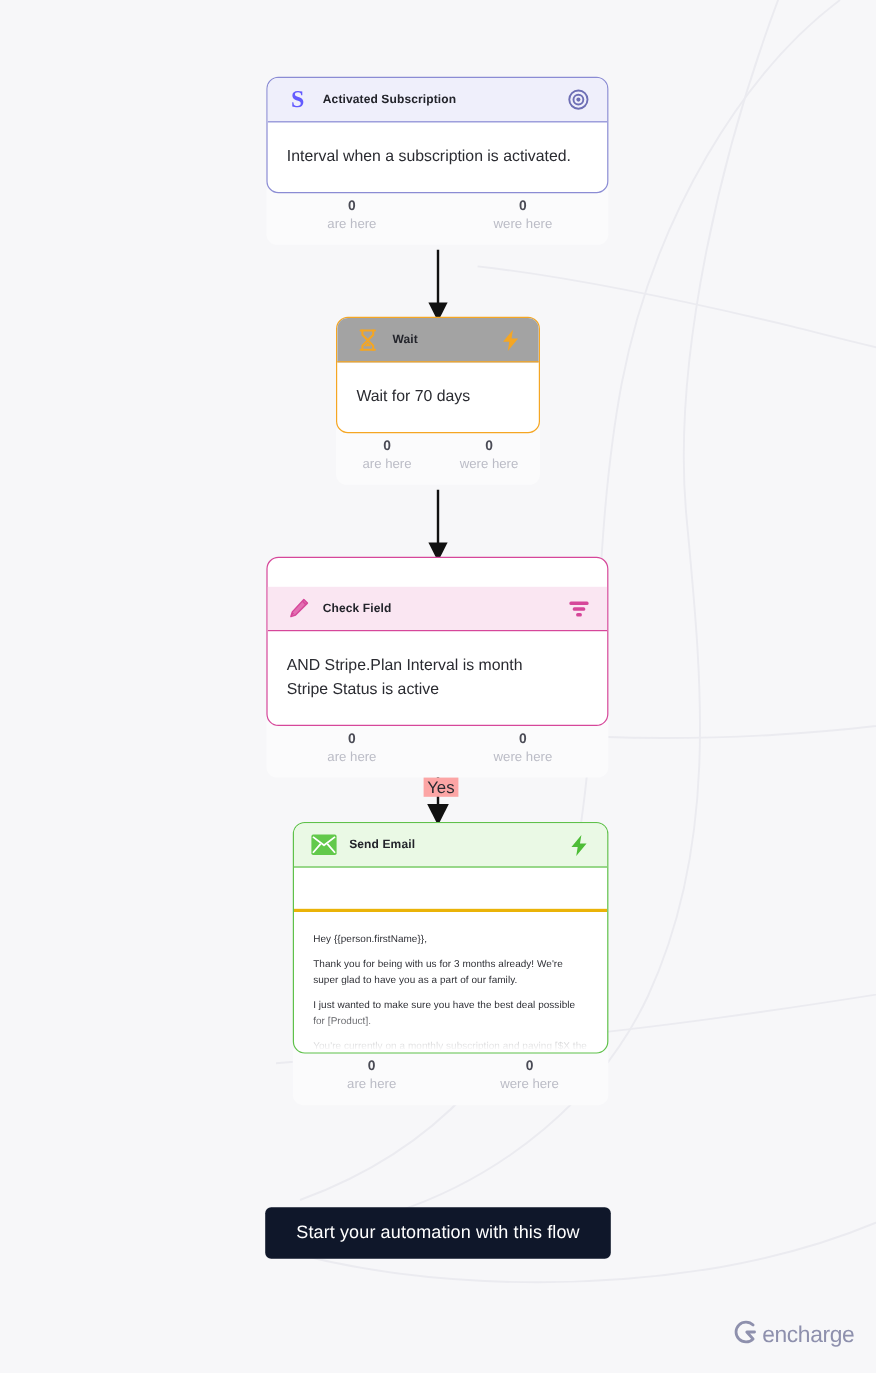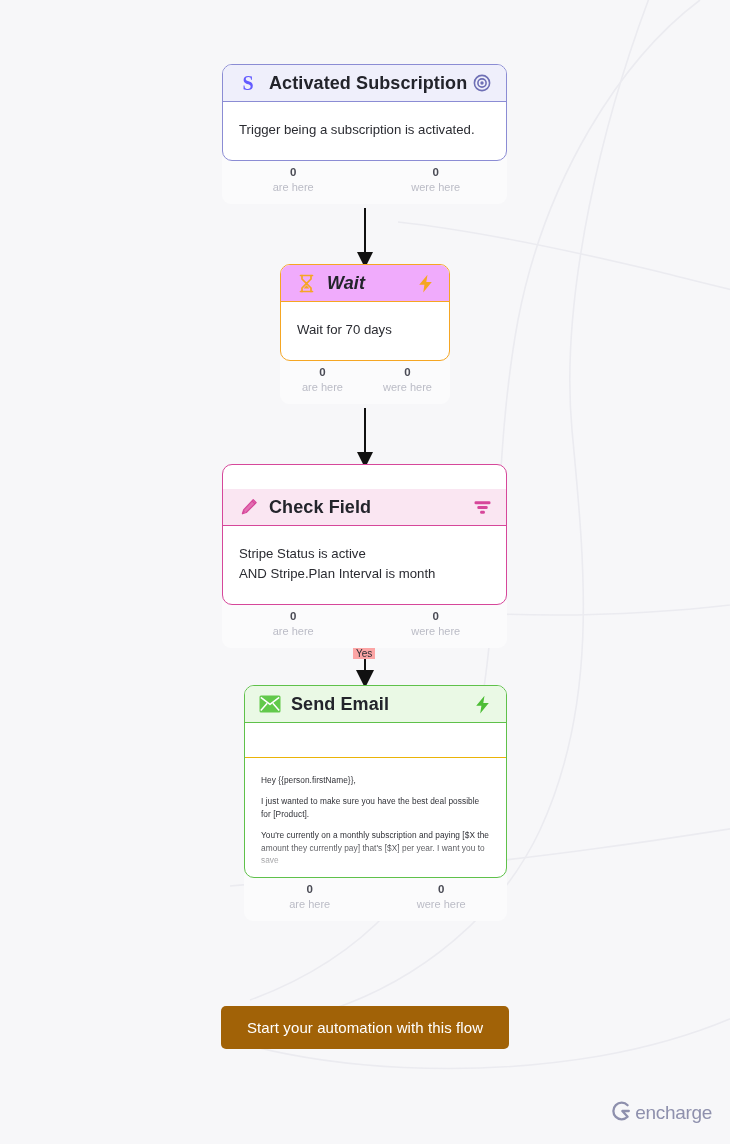--- a/index.html
+++ b/index.html
@@ -59,21 +59,21 @@
     width: 22px;
     height: 22px;
     flex: 0 0 22px;
     display: flex;
     align-items: center;
     justify-content: center;
     margin-right: 10px;
   }
 
   .node-title {
-    font-size: 18px;
+    font-size: 10px;
     font-weight: bold;
     color: #23242b;
     letter-spacing: 0.1px;
     flex: 1 1 auto;
     white-space: nowrap;
   }
 
   .node-header .hd-action {
     width: 22px;
     height: 22px;
@@ -120,33 +120,33 @@
     color: #bbbcc6;
     line-height: 14px;
   }
 
   
   .n-trigger .node-card { border-color: #8b8cd4; }
   .n-trigger .node-header { background: #efeffb; border-bottom-color: #8b8cd4; }
 
   .n-wait { width: 170px; }
   .n-wait .node-card { border-color: #f5a623; }
-  .n-wait .node-header { background: #f0abfc; border-bottom-color: #f5a623; font-style: italic; }
+  .n-wait .node-header { background: #a3a3a3; border-bottom-color: #f5a623; }
 
   .n-check .node-card { border-color: #d6479a; }
   .n-check .node-header { background: #fae6f2; border-bottom-color: #d6479a; margin-top: 24px; }
 
   .n-email .node-card { border-color: #5fc14a; }
   .n-email .node-header { background: #eaf9e5; border-bottom-color: #5fc14a; }
 
   
   .email-preview {
     margin: 16px -16px -20px -16px;
     padding: 16px 16px 0 16px;
-    border-top: 1px solid #eab308;
+    border-top: 3px solid #eab308;
     height: 120px;
     overflow: hidden;
     position: relative;
     -webkit-mask-image: linear-gradient(to bottom, #000 0%, #000 70%, transparent 99%);
     mask-image: linear-gradient(to bottom, #000 0%, #000 70%, transparent 99%);
   }
   .email-preview p {
     font-size: 8.3px;
     line-height: 12.4px;
     color: #2f3036;
@@ -154,35 +154,35 @@
     letter-spacing: 0.05px;
   }
 
   
   .connector {
     position: absolute;
     z-index: 0;
   }
   .conn-label {
     position: absolute;
-    font-size: 10px;
+    font-size: 14px;
     color: #2a2b31;
     background: #fca5a5;
     padding: 0 3px;
     z-index: 3;
   }
 
   
   .cta-button {
     position: absolute;
     left: 221px;
     top: 1006px;
     width: 288px;
     height: 43px;
-    background: #a16207;
+    background: #0f172a;
     color: #ffffff;
     border: none;
     border-radius: 5px;
     font-family: "Liberation Sans", sans-serif;
     font-size: 15px;
     font-weight: normal;
     letter-spacing: 0.1px;
     cursor: pointer;
   }
 
@@ -244,21 +244,21 @@
         <span class="node-title">Activated Subscription</span>
         <span class="hd-action">
           <svg width="18" height="18" viewBox="0 0 18 18" xmlns="http://www.w3.org/2000/svg">
             <circle cx="9" cy="9" r="7.6" fill="none" stroke="#6e6fb5" stroke-width="1.6"></circle>
             <circle cx="9" cy="9" r="4.1" fill="none" stroke="#6e6fb5" stroke-width="1.6"></circle>
             <circle cx="9" cy="9" r="1.7" fill="#6e6fb5"></circle>
           </svg>
         </span>
       </div>
       <div class="node-body">
-        <div class="node-desc">Trigger being a subscription is activated.</div>
+        <div class="node-desc">Interval when a subscription is activated.</div>
       </div>
     </div>
     <div class="node-stats">
       <div class="stat">
         <div class="stat-num">0</div>
         <div class="stat-lbl">are here</div>
       </div>
       <div class="stat">
         <div class="stat-num">0</div>
         <div class="stat-lbl">were here</div>
@@ -320,22 +320,22 @@
           <svg width="19" height="17" viewBox="0 0 19 17" xmlns="http://www.w3.org/2000/svg">
             <g fill="#d6479a">
               <rect x="1.5" y="2.2" width="16" height="3" rx="1.3"></rect>
               <rect x="4.3" y="7.0" width="10.4" height="3" rx="1.3"></rect>
               <rect x="7.1" y="11.8" width="4.8" height="3" rx="1.3"></rect>
             </g>
           </svg>
         </span>
       </div>
       <div class="node-body">
+        <div class="node-desc">AND Stripe.Plan Interval is month</div>
         <div class="node-desc">Stripe Status is active</div>
-        <div class="node-desc">AND Stripe.Plan Interval is month</div>
       </div>
     </div>
     <div class="node-stats">
       <div class="stat">
         <div class="stat-num">0</div>
         <div class="stat-lbl">are here</div>
       </div>
       <div class="stat">
         <div class="stat-num">0</div>
         <div class="stat-lbl">were here</div>
@@ -356,20 +356,21 @@
         <span class="node-title">Send Email</span>
         <span class="hd-action">
           <svg width="17" height="19" viewBox="0 0 17 19" xmlns="http://www.w3.org/2000/svg">
             <polygon points="10.5,0.8 2.2,10.8 7.4,10.8 6.2,18.4 14.8,8 9.3,8" fill="#4dbd36"></polygon>
           </svg>
         </span>
       </div>
       <div class="node-body">
         <div class="email-preview">
           <p>Hey {{person.firstName}},</p>
+          <p>Thank you for being with us for 3 months already! We're super glad to have you as a part of our family.</p>
           <p>I just wanted to make sure you have the best deal possible for [Product].</p>
           <p>You're currently on a monthly subscription and paying [$X the amount they currently pay] that's [$X] per year. I want you to save</p>
         </div>
       </div>
     </div>
     <div class="node-stats">
       <div class="stat">
         <div class="stat-num">0</div>
         <div class="stat-lbl">are here</div>
       </div>

